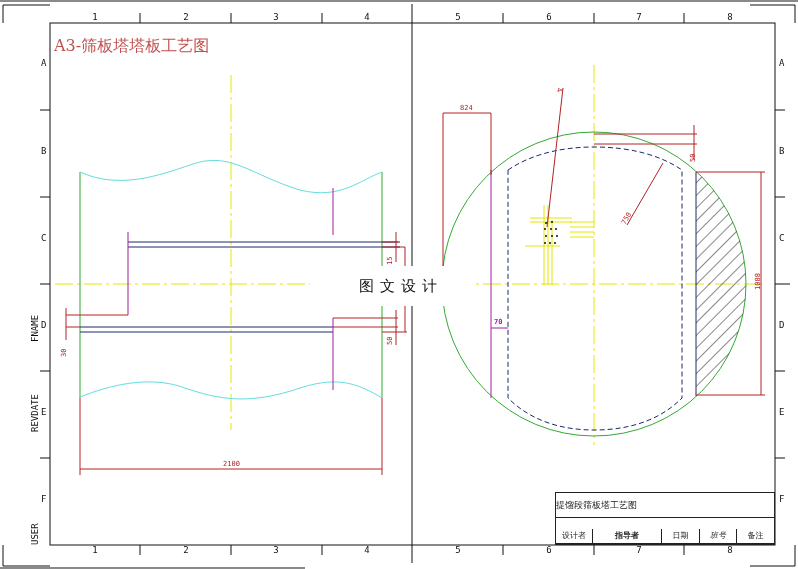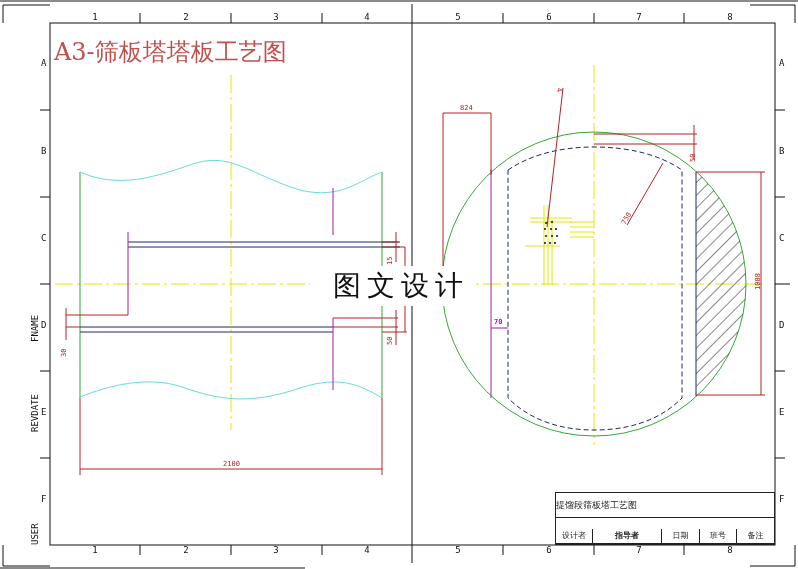--- a/index.html
+++ b/index.html
@@ -1,21 +1,21 @@
 <!DOCTYPE html>
 <html><head>
 <meta charset="utf-8">
 <style>
   html,body{margin:0;padding:0;background:#fff;}
   body{width:798px;height:569px;position:relative;overflow:hidden;font-family:"DejaVu Sans",sans-serif;}
   .topbar{position:absolute;left:0;top:0;width:798px;height:2px;background:#8a8a8a;}
   .botbar{position:absolute;left:0;bottom:0;width:305px;height:2px;background:#8a8a8a;}
   svg.drawing{position:absolute;left:0;top:0;}
-  .title{position:absolute;left:54px;top:36px;font-family:"DejaVu Serif",serif;font-size:24px;color:#c0504d;letter-spacing:0px;white-space:nowrap;}
-  .watermark{position:absolute;left:326px;top:266px;width:150px;height:40px;background:#fff;font-family:"DejaVu Sans",sans-serif;font-size:28px;color:#111;text-align:center;line-height:40px;letter-spacing:6px;}
+  .title{position:absolute;left:54px;top:36px;font-family:"DejaVu Serif",serif;font-size:16px;color:#c0504d;letter-spacing:0px;white-space:nowrap;}
+  .watermark{position:absolute;left:326px;top:266px;width:150px;height:40px;background:#fff;font-family:"DejaVu Sans",sans-serif;font-size:15px;color:#111;text-align:center;line-height:40px;letter-spacing:6px;}
   .ruler-num{position:absolute;font-family:"DejaVu Sans Mono",monospace;font-size:9px;color:#111;width:20px;text-align:center;}
   .row-letter{position:absolute;font-family:"DejaVu Sans Mono",monospace;font-size:9px;color:#111;}
   .side-label{position:absolute;font-family:"DejaVu Sans Mono",monospace;font-size:9px;color:#111;transform:rotate(-90deg);transform-origin:left top;white-space:nowrap;}
   .tb{position:absolute;left:555px;top:492px;width:220px;height:53px;border:1px solid #222;box-sizing:border-box;background:#fff;}
   .tb-name{position:absolute;left:0;top:0;width:218px;height:24px;border-bottom:1px solid #222;font-size:9px;line-height:24px;color:#222;}
   .tb-row{position:absolute;left:0;top:24px;width:218px;height:14px;border-bottom:1px solid #222;display:flex;margin-top:12px;}
   .tb-row2{position:absolute;left:0;top:38px;width:218px;height:14px;display:flex;}
   .tb-cell{border-right:1px solid #222;font-size:8px;color:#222;text-align:center;line-height:14px;box-sizing:border-box;}
   .tb-cell:last-child{border-right:none;}
   .dim{position:absolute;font-family:"DejaVu Sans Mono",monospace;font-size:7px;color:#b22222;white-space:nowrap;}
@@ -225,21 +225,21 @@
 <div class="dim mag" style="left:494px;top:318px;font-weight:bold;">70</div>
 
 <div class="watermark">图文设计</div>
 
 <div class="tb">
   <div class="tb-name">提馏段筛板塔工艺图</div>
   <div class="tb-row">
     <div class="tb-cell" style="width:37px;">设计者</div>
     <div class="tb-cell" style="width:69px;font-weight:bold;">指导者</div>
     <div class="tb-cell" style="width:38px;">日期</div>
-    <div class="tb-cell" style="width:37px;">班号</div>
+    <div class="tb-cell" style="width:37px;font-style:italic;">班号</div>
     <div class="tb-cell" style="width:37px;">备注</div>
   </div>
   <div class="tb-row2">
     <div class="tb-cell" style="width:37px;"></div>
     <div class="tb-cell" style="width:69px;"></div>
     <div class="tb-cell" style="width:38px;"></div>
     <div class="tb-cell" style="width:37px;"></div>
     <div class="tb-cell" style="width:37px;"></div>
   </div>
 </div>

